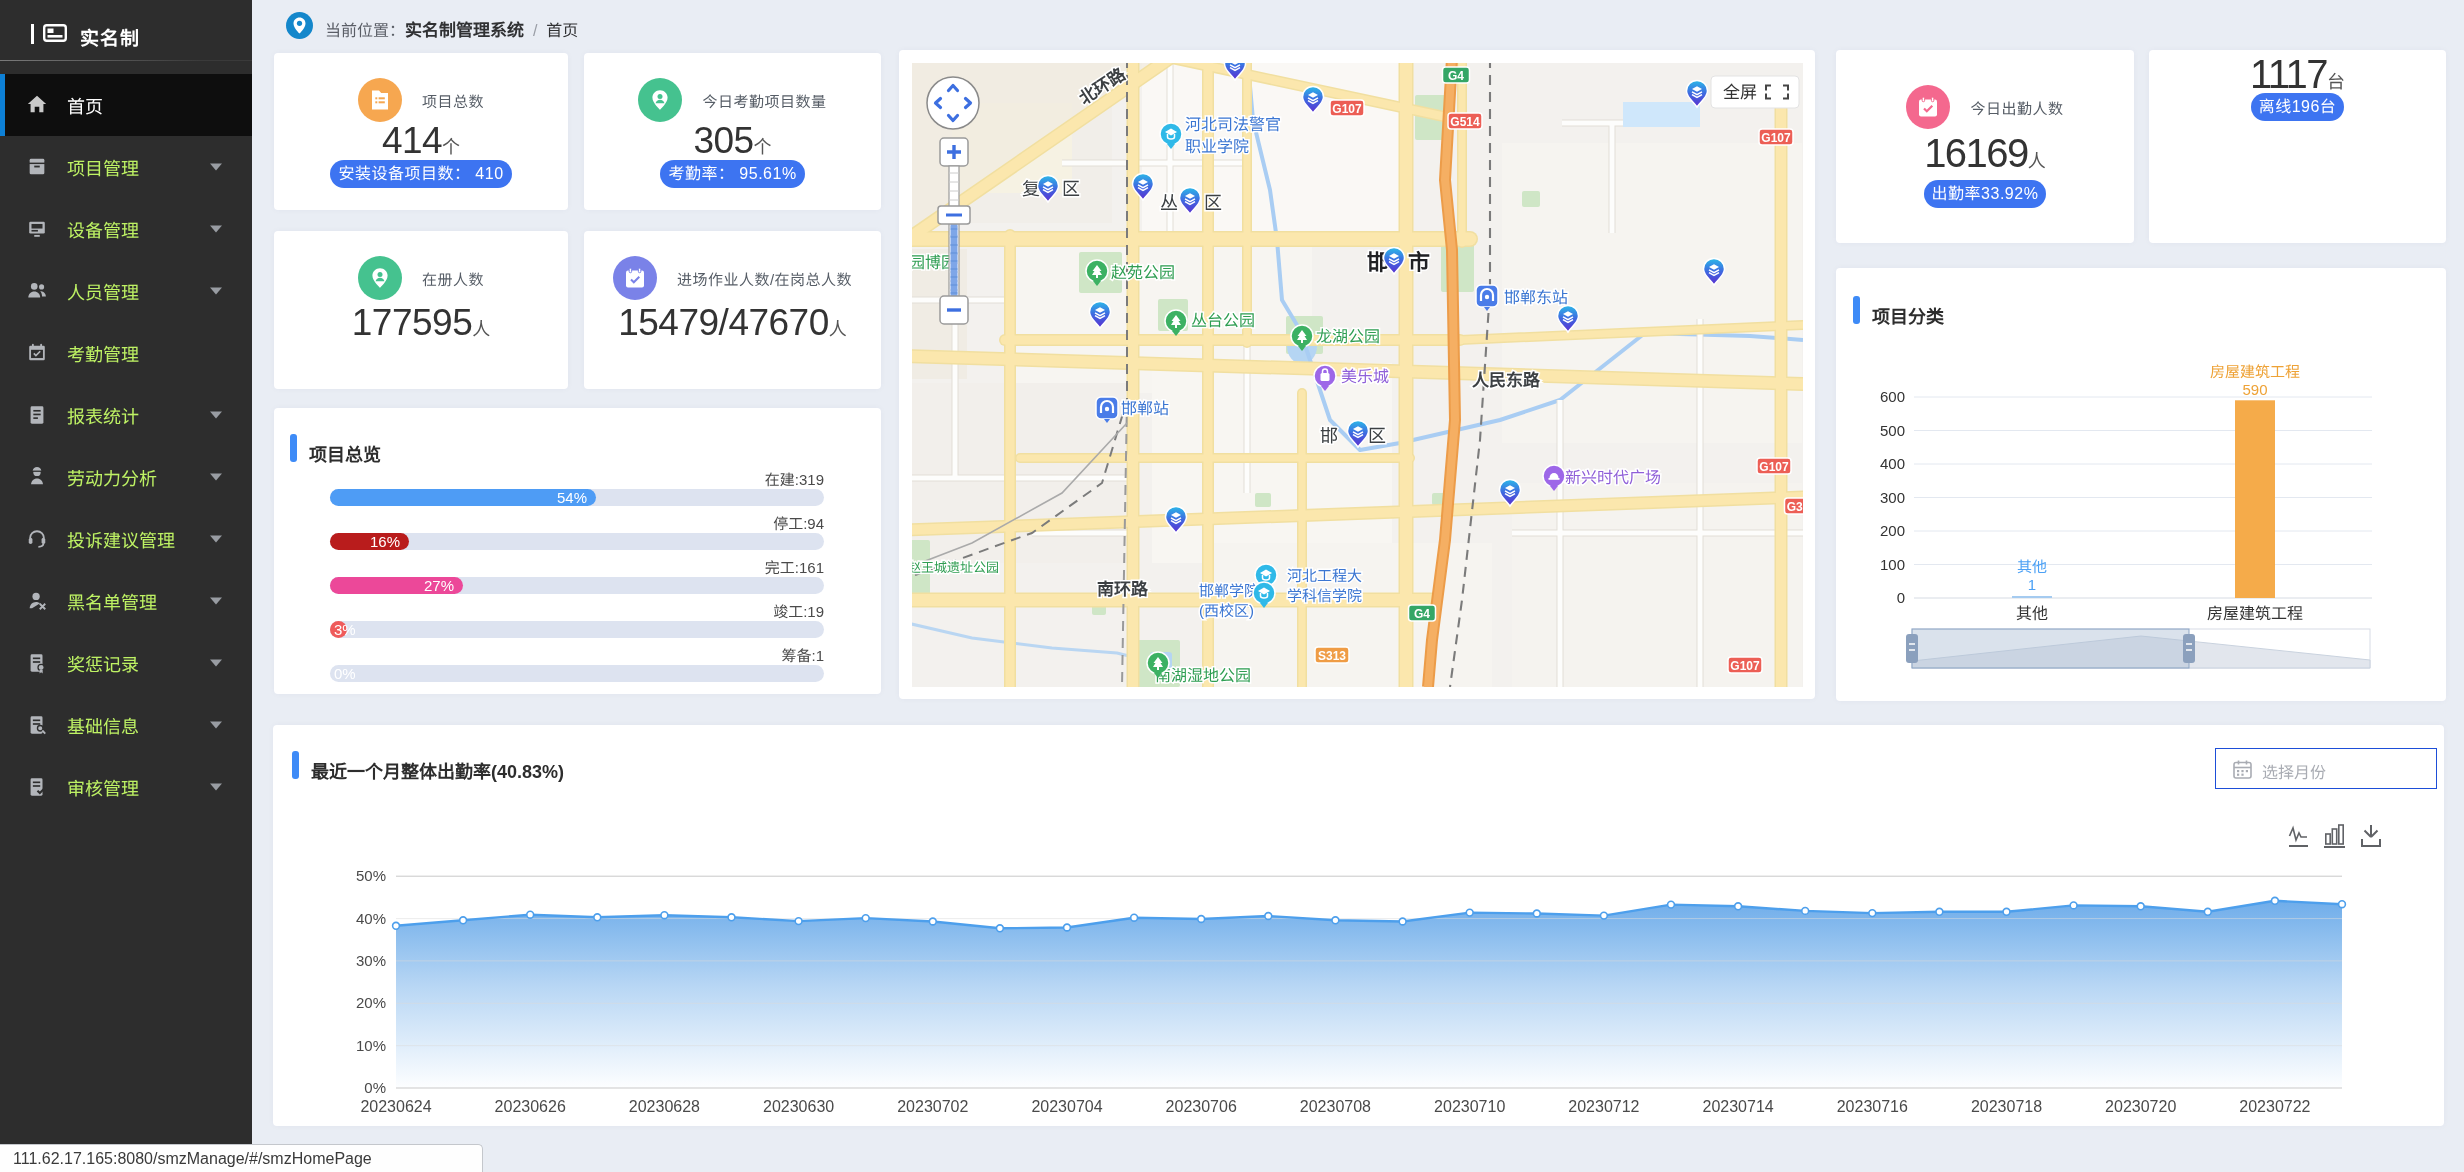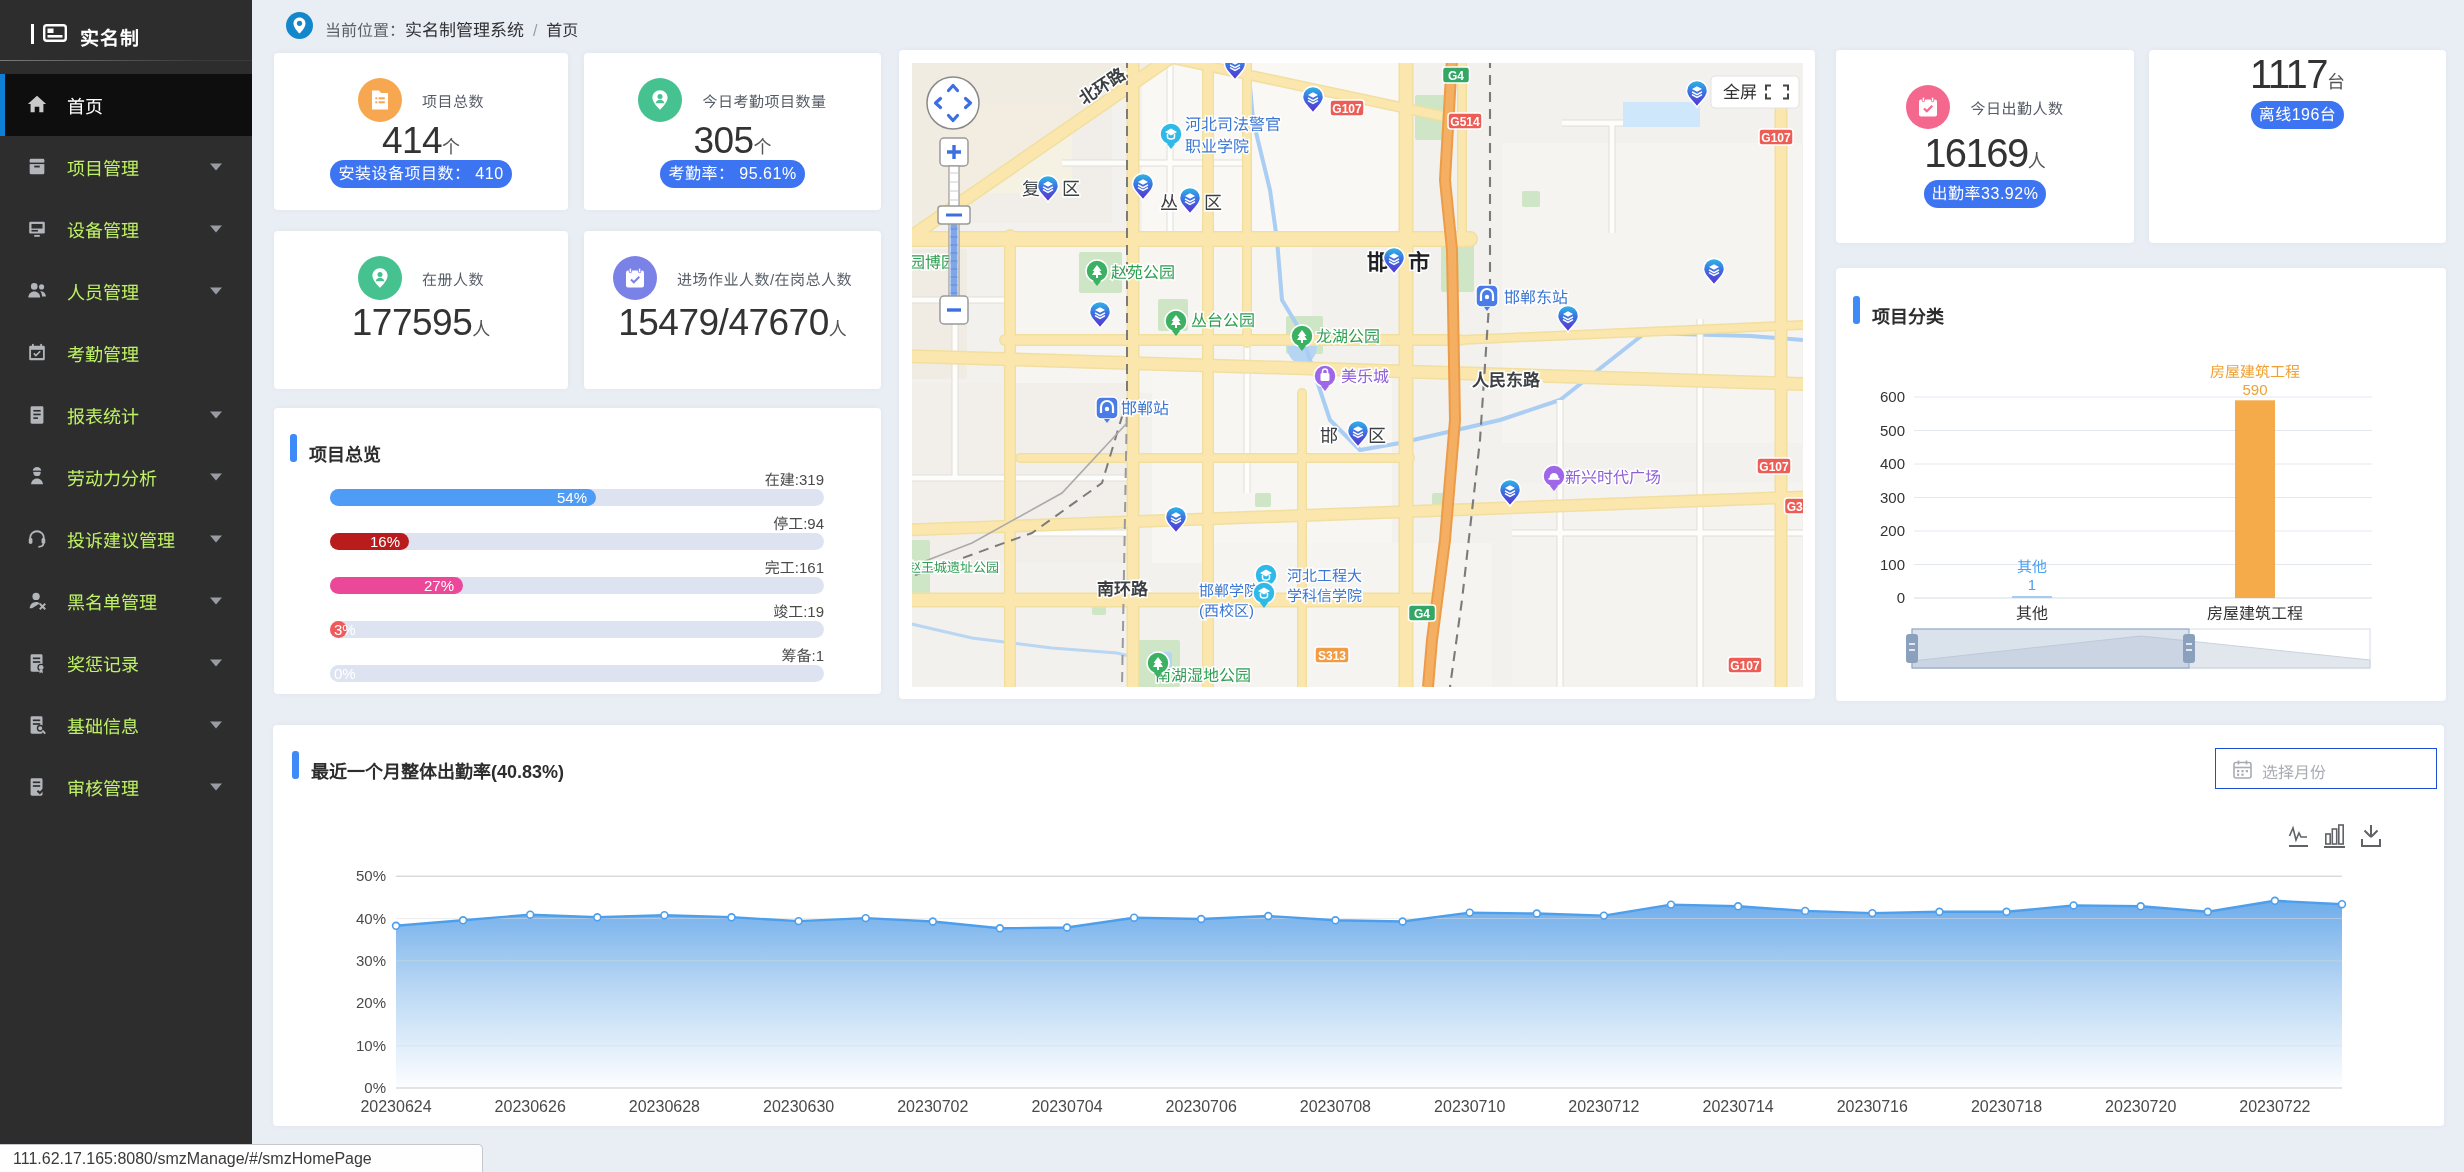--- a/index.html
+++ b/index.html
@@ -167,21 +167,21 @@
       </svg>
       <div class="tx">审核管理</div>
       <div class="car"></div>
     </div>
   </div>
 <svg class="abs" style="left:286px;top:12px" width="27" height="27" viewBox="0 0 27 27">
     <circle cx="13.5" cy="13.5" r="13.5" fill="#1487cb"></circle>
     <path d="M13.5 5.5c-3.3 0-6 2.6-6 5.9 0 4.4 6 10.1 6 10.1s6-5.7 6-10.1c0-3.3-2.7-5.9-6-5.9z" fill="#fff"></path>
     <circle cx="13.5" cy="11.3" r="2.6" fill="#1487cb"></circle>
   </svg>
-<div class="abs" style="left:325px;top:16px;font-size:16px;color:#5a5e66">当前位置：<span style="font-size:17px;font-weight:normal;color:#303133">实名制管理系统</span><span style="color:#9a9ea6">&nbsp;&nbsp;/&nbsp;&nbsp;</span><span style="color:#303133">首页</span></div>
+<div class="abs" style="left:325px;top:16px;font-size:16px;color:#5a5e66">当前位置：<span style="font-size:17px;font-weight:bold;color:#303133">实名制管理系统</span><span style="color:#9a9ea6">&nbsp;&nbsp;/&nbsp;&nbsp;</span><span style="color:#303133">首页</span></div>
 <div class="card stat" style="left:274px;top:53px;width:294px;height:157px">
     <div class="hd" style="margin-top:25px">
       <div class="cir" style="background:#f6a750">
         <svg width="24" height="24" viewBox="0 0 24 24">
           <path fill="#fff" d="M4 2.5h7l2.2 2.5H20V21.5H4z"></path>
           <rect x="7.3" y="9.3" width="2" height="2" fill="#f6a750"></rect>
           <rect x="10.6" y="9.3" width="6.2" height="2" fill="#f6a750"></rect>
           <rect x="7.3" y="13.3" width="2" height="2" fill="#f6a750"></rect>
           <rect x="10.6" y="13.3" width="6.2" height="2" fill="#f6a750"></rect>
         </svg>
@@ -242,21 +242,21 @@
           <path fill="none" stroke="#f4688e" stroke-width="2.2" d="m8 13.5 2.8 2.8 5.5-5.5"></path>
         </svg>
       </div>
       <div class="t">今日出勤人数</div>
     </div>
     <div class="num" style="margin-top:9px">16169<span>人</span></div>
     <div class="pillw" style="margin-top:12px"><span class="pill">出勤率33.92%</span></div>
   </div>
 <div class="card stat big" style="left:2149px;top:50px;width:297px;height:193px">
     <div class="num" style="margin-top:9px">1117<span>台</span></div>
-    <div class="pillw" style="margin-top:12px"><span class="pill">离线196台</span></div>
+    <div class="pillw" style="margin-top:4px"><span class="pill">离线196台</span></div>
   </div>
 <div class="card" style="left:274px;top:408px;width:607px;height:286px"></div>
 <div class="pmark" style="left:290px;top:434px"></div>
 <div class="ptitle" style="left:309px;top:440px">项目总览</div>
 <div class="ovrow-label" style="left:330px;top:468px;width:494px;text-align:right">在建:319</div>
 <div class="ovtrack" style="left:330px;top:489px"></div>
 <div class="ovfill" style="left:330px;top:489px;width:266px;background:#4e9cf5;padding-right:9px">54%</div>
 <div class="ovrow-label" style="left:330px;top:512px;width:494px;text-align:right">停工:94</div>
 <div class="ovtrack" style="left:330px;top:533px"></div>
 <div class="ovfill" style="left:330px;top:533px;width:79px;background:#b91c1c;padding-right:9px">16%</div>

